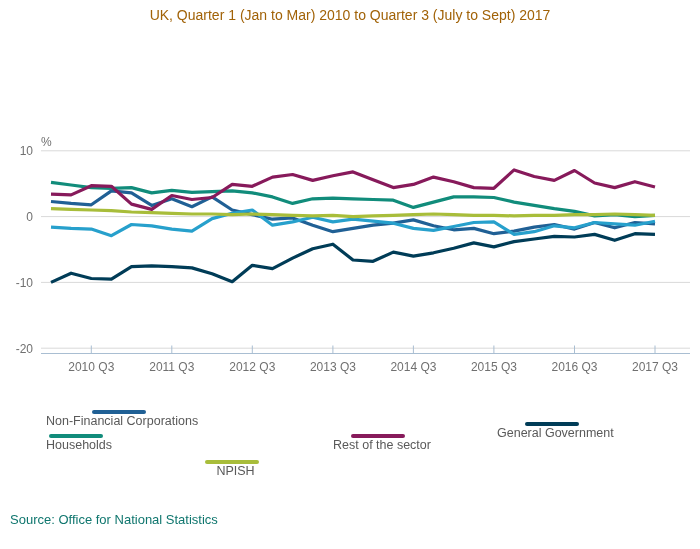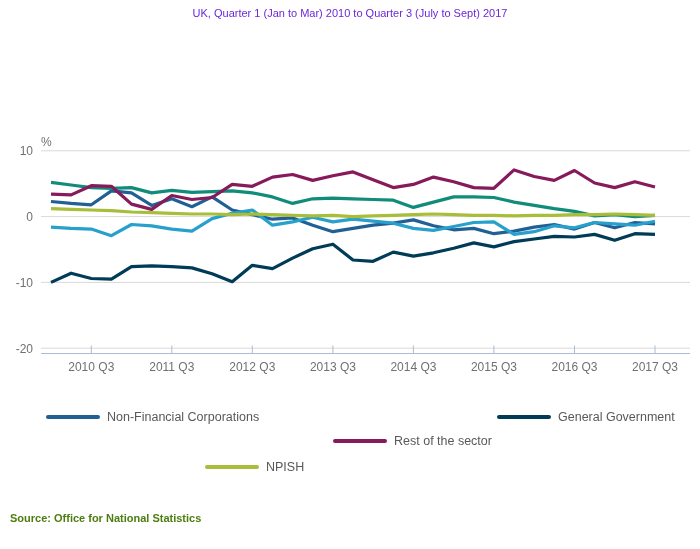--- a/index.html
+++ b/index.html
@@ -3,28 +3,28 @@
 <meta charset="utf-8">
 <style>
   html,body{margin:0;padding:0;background:#ffffff;}
   body{
     position:relative;width:700px;height:549px;overflow:hidden;
     font-family:"Liberation Sans","DejaVu Sans",sans-serif;
     -webkit-font-smoothing:antialiased;
   }
   .hdr{position:absolute;top:0;left:0;width:700px;text-align:center;}
   .title{margin-top:9px;font-size:17px;font-weight:400;color:#333333;letter-spacing:.1px;}
-  .subtitle{margin-top:7px;font-size:11px;font-weight:400;color:#6d28d9;}
+  .subtitle{margin-top:7px;font-size:14px;font-weight:400;color:#a16207;}
   #chart-svg{position:absolute;left:0;top:0;}
   #chart-svg text{font-family:"Liberation Sans","DejaVu Sans",sans-serif;fill:#707070;font-size:12px;}
   .legend{position:absolute;left:0;top:0;width:700px;height:60px;}
-  .legend-item{position:absolute;display:flex;align-items:center;height:14px;}
+  .legend-item{position:absolute;display:flex;align-items:center;height:14px;flex-direction:column;}
   .swatch{display:inline-block;width:54px;height:4px;border-radius:2px;margin-right:7px;flex:0 0 auto;}
   .legend-label{font-size:12.5px;color:#595959;white-space:nowrap;}
-  .source{position:absolute;left:10px;top:512px;font-size:11px;font-weight:700;color:#4d7c0f;}
+  .source{position:absolute;left:10px;top:512px;font-size:13px;font-weight:400;color:#0f766e;}
 </style>
 </head>
 <body>
 
 <div class="hdr">
   <div class="subtitle">UK, Quarter 1 (Jan to Mar) 2010 to Quarter 3 (July to Sept) 2017</div>
 </div>
 
 <svg id="chart-svg" width="700" height="549" viewBox="0 0 700 549">
     <line x1="41" y1="150.8" x2="690" y2="150.8" stroke="#d9d9d9" stroke-width="1"></line>
@@ -59,23 +59,27 @@
     <polyline points="51.0,182.4 71.1,185.0 91.3,187.6 111.4,188.3 131.5,187.6 151.7,192.9 171.8,190.3 191.9,192.3 212.1,191.6 232.2,190.9 252.3,192.9 272.5,196.9 292.6,203.4 312.7,198.8 332.9,198.2 353.0,198.8 373.1,199.5 393.3,200.2 413.4,207.4 433.5,202.1 453.7,196.9 473.8,196.9 493.9,197.5 514.1,202.1 534.2,205.4 554.3,208.7 574.5,211.3 594.6,215.9 614.7,214.6 634.9,216.6 655.0,215.3" fill="none" stroke="#118c7b" stroke-width="3.2" stroke-linejoin="round"></polyline>
     <polyline points="51.0,208.7 71.1,209.4 91.3,210.0 111.4,210.7 131.5,212.0 151.7,212.7 171.8,213.3 191.9,214.0 212.1,214.0 232.2,214.6 252.3,214.0 272.5,214.6 292.6,215.3 312.7,215.9 332.9,215.3 353.0,216.6 373.1,215.9 393.3,215.3 413.4,214.6 433.5,214.0 453.7,214.6 473.8,215.3 493.9,215.3 514.1,215.9 534.2,215.3 554.3,215.3 574.5,214.6 594.6,214.6 614.7,214.0 634.9,214.6 655.0,215.3" fill="none" stroke="#a8bd3a" stroke-width="3.2" stroke-linejoin="round"></polyline>
     <polyline points="51.0,194.2 71.1,194.9 91.3,185.7 111.4,186.3 131.5,204.1 151.7,209.4 171.8,195.5 191.9,199.5 212.1,197.5 232.2,184.4 252.3,186.3 272.5,177.1 292.6,174.5 312.7,180.4 332.9,175.8 353.0,171.9 373.1,179.8 393.3,187.6 413.4,184.4 433.5,177.1 453.7,181.7 473.8,187.6 493.9,188.3 514.1,169.9 534.2,176.5 554.3,180.4 574.5,170.5 594.6,183.0 614.7,187.6 634.9,181.7 655.0,187.0" fill="none" stroke="#871a5b" stroke-width="3.2" stroke-linejoin="round"></polyline>
   </svg>
 
 <div class="legend">
   <div class="legend-item" style="left:46px;top:410px">
     <span class="swatch" style="background: rgb(32, 96, 149);"></span>
     <span class="legend-label">Non-Financial Corporations</span>
   </div>
-  <div class="legend-item" style="left:497px;top:410px">
+  <div class="legend-item" style="left:497px;top:422px">
     <span class="swatch" style="background: rgb(0, 60, 87);"></span>
     <span class="legend-label">General Government</span>
+  </div>
+  <div class="legend-item" style="left:46px;top:434px">
+    <span class="swatch" style="background: rgb(17, 140, 123);"></span>
+    <span class="legend-label">Households</span>
   </div>
   <div class="legend-item" style="left:205px;top:460px">
     <span class="swatch" style="background: rgb(168, 189, 58);"></span>
     <span class="legend-label">NPISH</span>
   </div>
   <div class="legend-item" style="left:333px;top:434px">
     <span class="swatch" style="background: rgb(135, 26, 91);"></span>
     <span class="legend-label">Rest of the sector</span>
   </div>
 </div>

